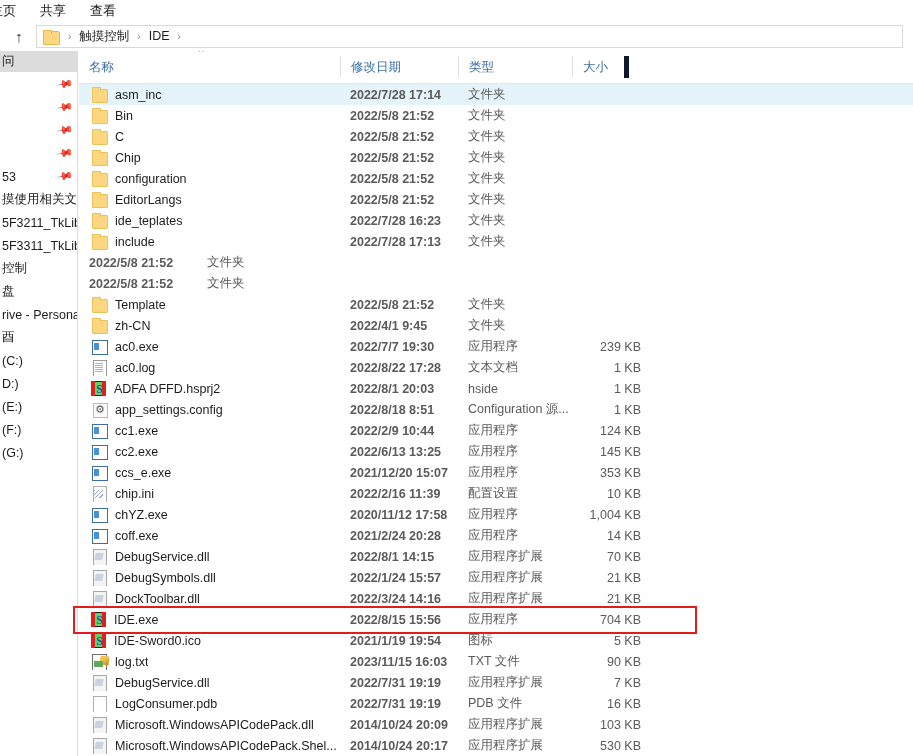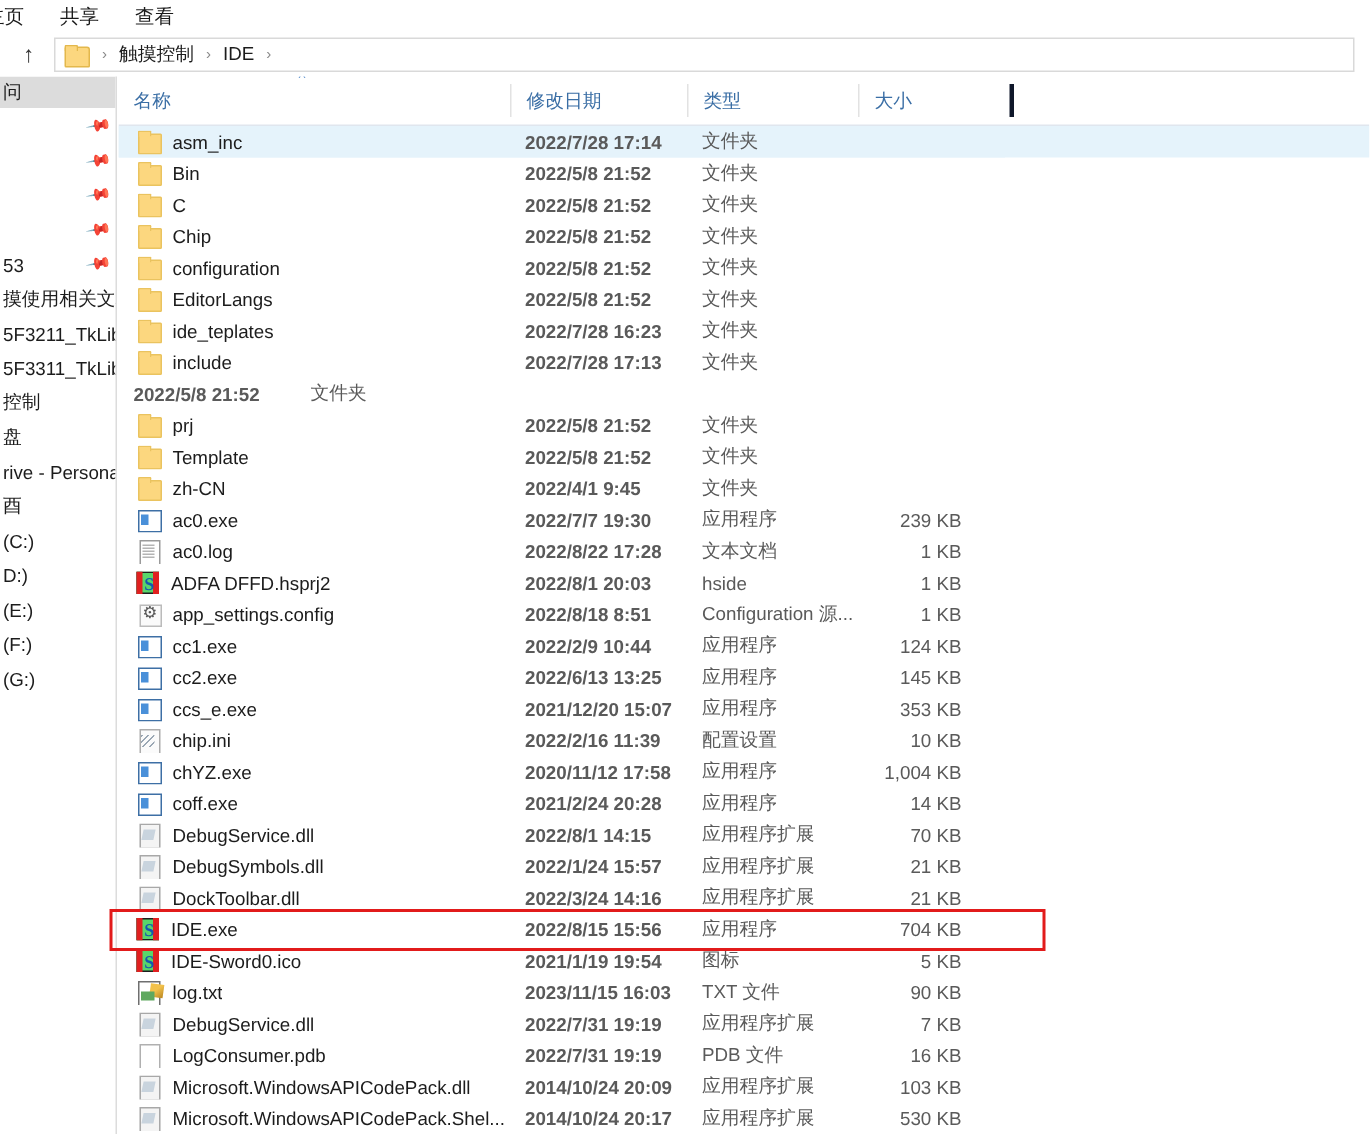--- a/index.html
+++ b/index.html
@@ -88,21 +88,21 @@
   }
   .colhead-inner { display: flex; height: 33px; width: 100%; align-items: center; }
   .col {
     font-size: 12.5px; color: #3a6ea5; position: relative;
     padding-left: 10px; height: 22px; line-height: 22px;
   }
   .col + .col { border-left: 1px solid #e2e2e2; }
   .col-name { width: 261px; }
   .col-date { width: 118px; }
   .col-type { width: 114px; }
-  .col-size { width: 104px; border-right: 3px solid #0f172a; }
+  .col-size { width: 57px; border-right: 5px solid #0f172a; }
   .sortmark {
     position: absolute; left: 120px; top: -8px;
     font-size: 10px; color: #6b9bd2; line-height: 10px;
   }
 
   .rows { position: relative; width: 858px; }
   .row {
     height: 21px; display: flex; align-items: center; position: relative;
     font-size: 12.5px; color: #1c1c1c;
   }
@@ -432,24 +432,20 @@
           <div class="cell c-date">2022/7/28 17:13</div>
           <div class="cell c-type">文件夹</div>
           <div class="cell c-size"></div>
         </div>
         <div class="row">
           <div class="cell c-date">2022/5/8 21:52</div>
           <div class="cell c-type">文件夹</div>
           <div class="cell c-size"></div>
         </div>
         <div class="row">
-          <div class="cell c-name">
-            <span class="ico ico-folder"></span>
-            <span class="fname">prj</span>
-          </div>
           <div class="cell c-date">2022/5/8 21:52</div>
           <div class="cell c-type">文件夹</div>
           <div class="cell c-size"></div>
         </div>
         <div class="row">
           <div class="cell c-name">
             <span class="ico ico-folder"></span>
             <span class="fname">Template</span>
           </div>
           <div class="cell c-date">2022/5/8 21:52</div>

